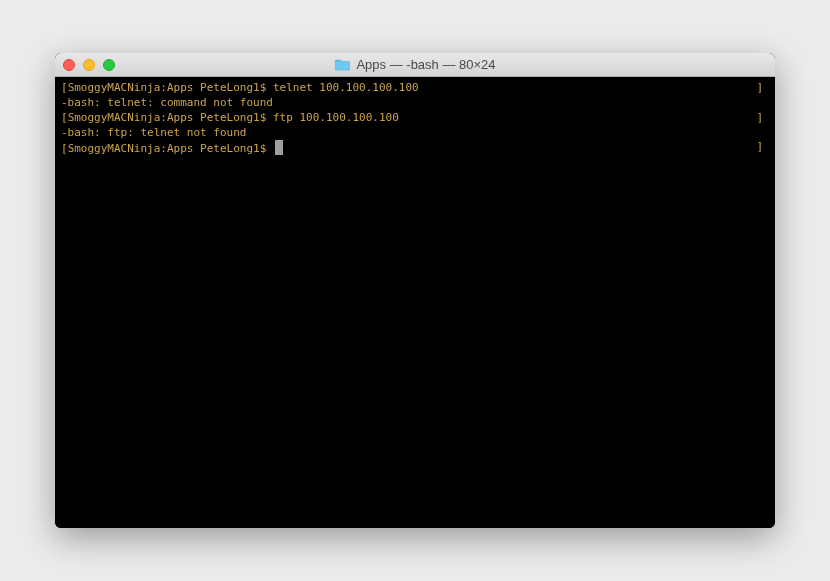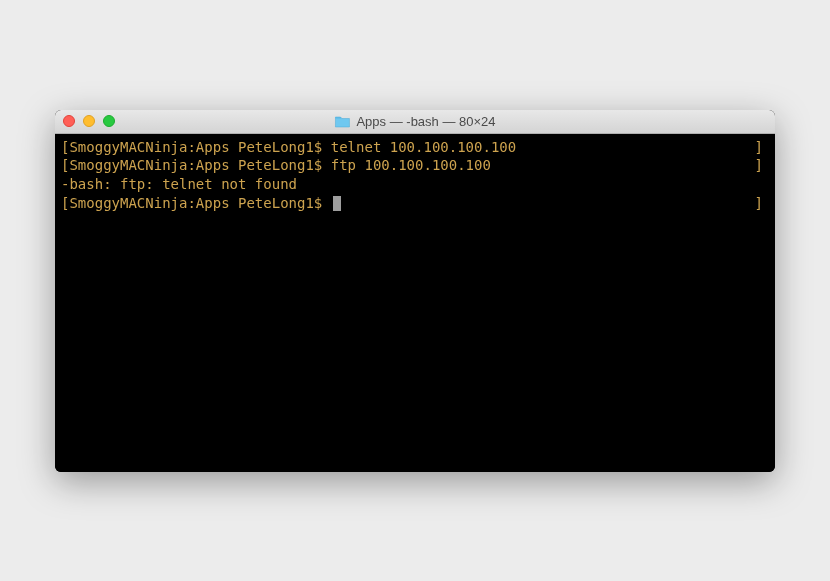--- a/index.html
+++ b/index.html
@@ -11,21 +11,21 @@
       background: #ececec;
       display: flex;
       align-items: center;
       justify-content: center;
       width: 830px;
       height: 581px;
       font-family: -apple-system, BlinkMacSystemFont, "Helvetica Neue", sans-serif;
     }
     .terminal-window {
       width: 720px;
-      height: 362px;
+      height: 475px;
       background: #000;
       border-radius: 6px;
       box-shadow: 0 10px 35px rgba(0,0,0,0.35);
       overflow: hidden;
       display: flex;
       flex-direction: column;
     }
     .titlebar {
       height: 24px;
       background: linear-gradient(to bottom, #e8e8e8, #d4d4d4);
@@ -64,21 +64,21 @@
       position: relative;
     }
     .folder-icon svg {
       display: block;
     }
     .terminal-body {
       flex: 1;
       background: #000;
       padding: 4px 6px;
       font-family: "Menlo", "Monaco", "Consolas", monospace;
-      font-size: 14px;
+      font-size: 11px;
       line-height: 1.35;
       color: #cda34f;
       overflow: hidden;
       position: relative;
     }
     .line {
       white-space: pre;
     }
     .bracket {
       color: #cda34f;
@@ -118,20 +118,21 @@
         </svg>
       </span>
       <span>Apps — -bash — 80×24</span>
     </div>
   </div>
   <div class="terminal-body">
     <div class="term-row">
       <span class="bracket">[</span><span>SmoggyMACNinja:Apps PeteLong1$ </span><span>telnet 100.100.100.100</span>
       <span class="right-bracket">]</span>
     </div>
+    <div class="term-row line"><span>-bash: telnet: command not found</span></div>
     <div class="term-row">
       <span class="bracket">[</span><span>SmoggyMACNinja:Apps PeteLong1$ </span><span>ftp 100.100.100.100</span>
       <span class="right-bracket">]</span>
     </div>
     <div class="term-row line"><span>-bash: ftp: telnet not found</span></div>
     <div class="term-row">
       <span class="bracket">[</span><span>SmoggyMACNinja:Apps PeteLong1$ </span><span class="cursor"></span>
       <span class="right-bracket">]</span>
     </div>
   </div>

